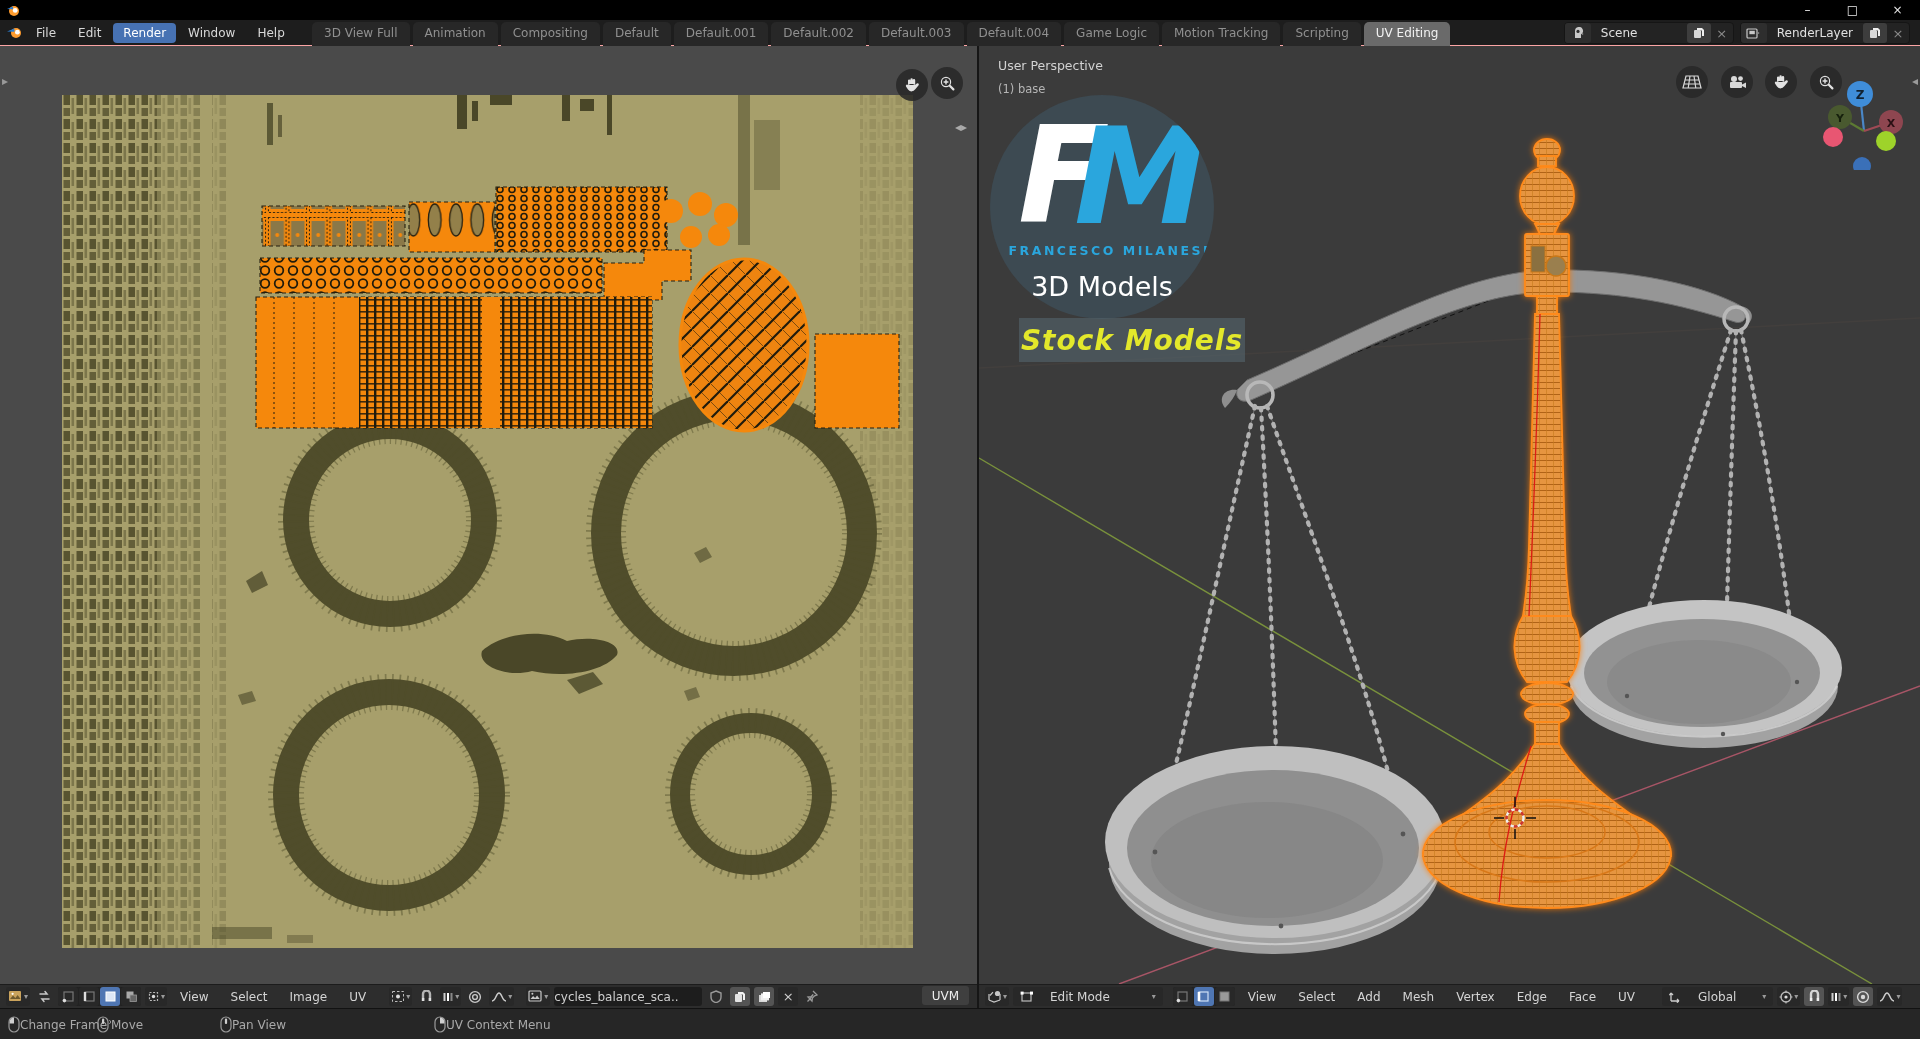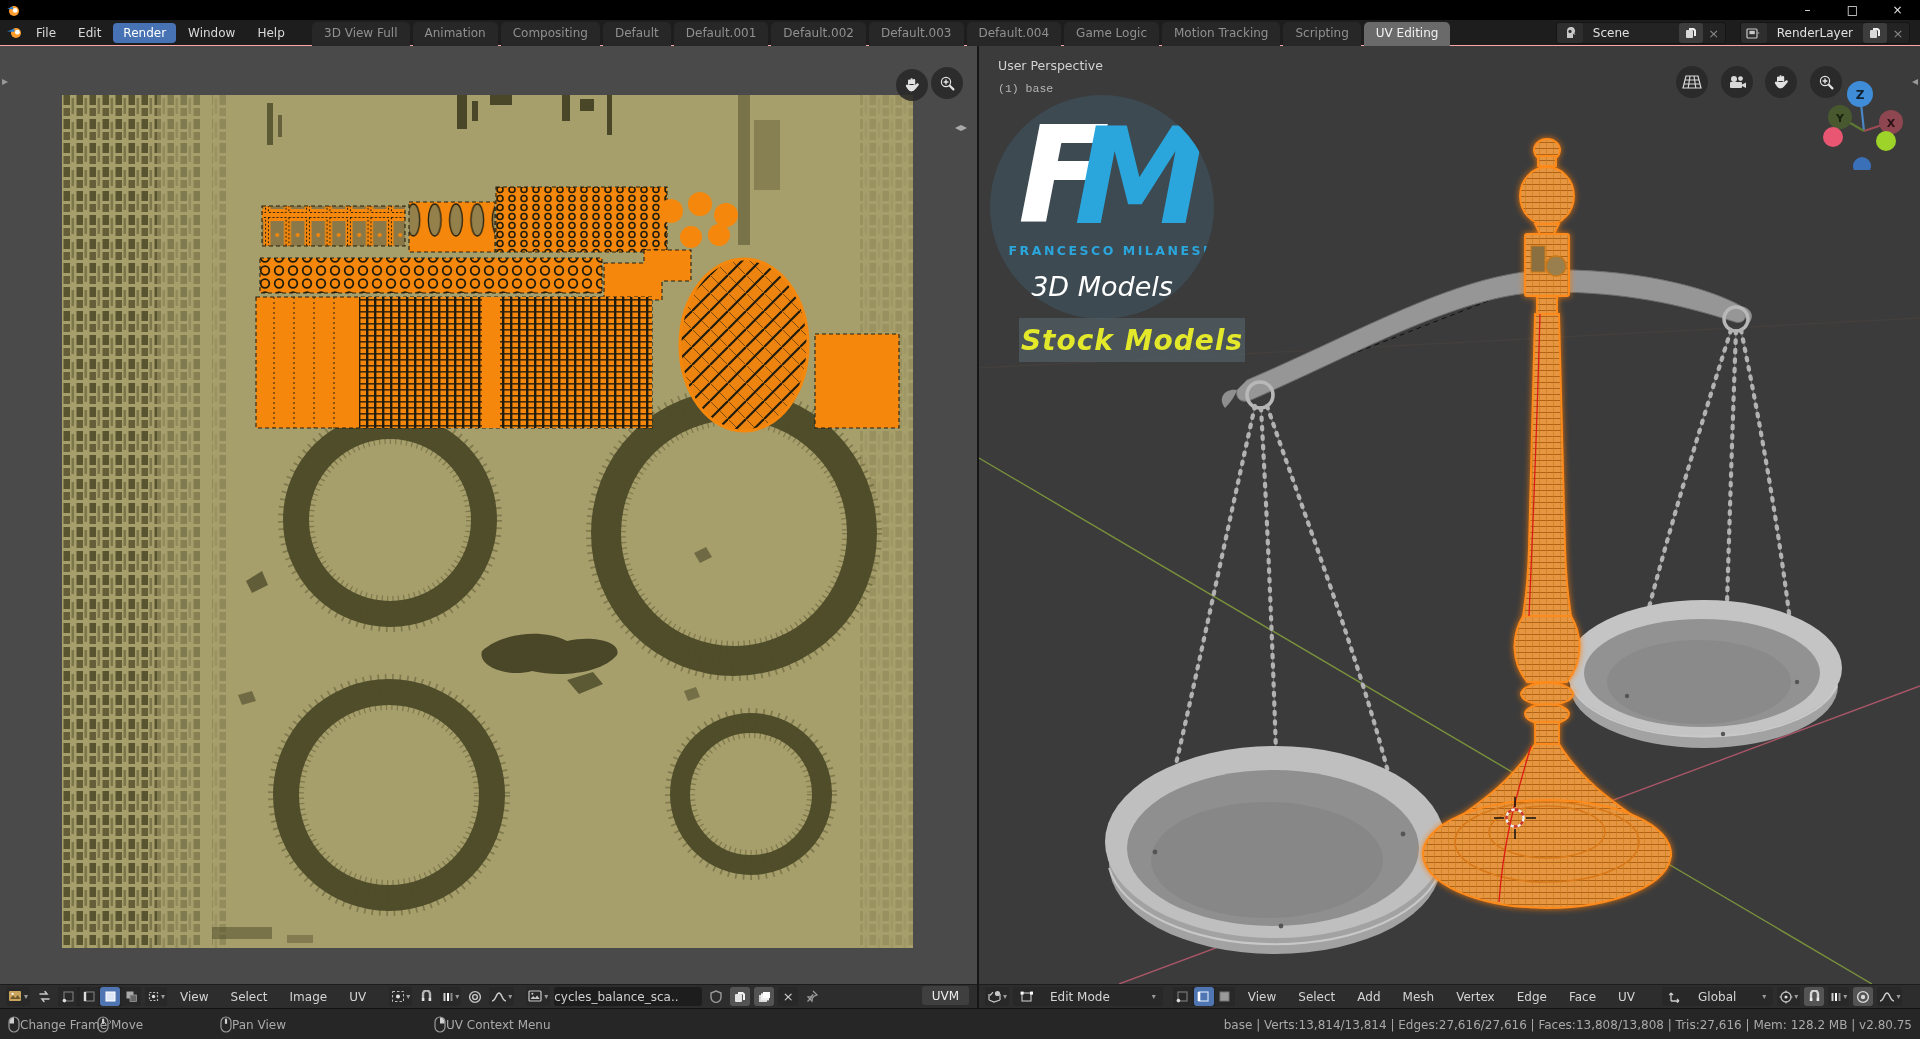--- a/index.html
+++ b/index.html
@@ -17,51 +17,51 @@
 
   
   .menubar { position:absolute; left:0; top:20px; width:1920px; height:26px; background:#1d1d1d;
              border-bottom:1px solid #fca5a5; }
   .appmenu { position:absolute; left:6px; top:0; height:26px; display:flex; align-items:center; gap:2px; }
   .appmenu .mitem { padding:3px 10px; border-radius:4px; color:#d8d8d8; }
   .appmenu .mitem.active { background:#4772b3; color:#fff; }
   .tabs { position:absolute; left:312px; top:2px; height:24px; display:flex; gap:3px; }
   .tab { padding:4px 12px 5px; background:#272727; color:#909090; border-radius:5px 5px 0 0; white-space:nowrap; }
   .tab.active { background:#6a6a6a; color:#f2f2f2; }
-  .idblocks { position:absolute; right:10px; top:2px; height:22px; display:flex; gap:14px; }
+  .idblocks { position:absolute; right:10px; top:2px; height:22px; display:flex; gap:6px; }
   .idfield { display:flex; align-items:center; background:#232323; border:1px solid #151515; border-radius:4px; height:22px; }
   .idfield .icbtn { width:26px; height:20px; display:flex; align-items:center; justify-content:center; background:#2e2e2e; border-radius:3px; }
   .idfield .name { padding:0 10px; color:#e0e0e0; min-width:96px; }
   .idfield .copy { width:24px; height:20px; background:#3d3d3d; border-radius:3px; display:flex; align-items:center; justify-content:center; }
   .idfield .xbtn { width:22px; color:#8a8a8a; text-align:center; font-size:13px; }
 
   
   .uvpane { position:absolute; left:0; top:46px; width:977px; height:962px; background:#4a4a4a; }
   .divider { position:absolute; left:977px; top:46px; width:2px; height:962px; background:#161616; }
   .viewpane { position:absolute; left:979px; top:46px; width:941px; height:962px; background:#3b3b3b; }
 
   .uvimage { position:absolute; left:62px; top:49px; width:851px; height:853px; }
 
   .roundbtn { position:absolute; width:32px; height:32px; border-radius:50%; background:rgba(40,40,40,.88);
               display:flex; align-items:center; justify-content:center; }
 
   .edgearrow { position:absolute; color:#9a9a9a; font-size:12px; }
 
   
   .ovl-view { position:absolute; left:19px; top:12px; color:#d2d2d2; font-size:12.5px; }
-  .ovl-obj  { position:absolute; left:19px; top:36px; color:#b5b5b5; font-size:11.5px;font-family:Liberation Mono, monospace; }
+  .ovl-obj  { position:absolute; left:19px; top:36px; color:#b5b5b5; font-size:11.5px; }
 
   .logo-circle { position:absolute; left:11px; top:49px; width:224px; height:224px; border-radius:50%;
                  background:#3d4a52; overflow:hidden; }
   .logo-f { position:absolute; left:28px; top:2px; font-size:134px; font-weight:700; font-style:italic; color:#fff; }
   .logo-m { position:absolute; left:84px; top:4px; font-size:134px; font-weight:700; font-style:italic; color:#2aa6dd; }
   .logo-name { position:absolute; left:0; top:148px; width:224px; text-align:right; color:#2aa6dd;
                font-size:12.5px; letter-spacing:2.5px; font-weight:600; }
   .logo-sub  { position:absolute; left:0; top:176px; width:224px; text-align:center; color:#fff;
-               font-size:27px; font-style:italic; }
+               font-size:27px; }
   .logo-badge { position:absolute; left:10px; top:272px; width:226px; height:44px;
                 background:rgba(84,100,108,.62); display:flex; align-items:center; justify-content:center;margin-left:30px; }
   .logo-badge span { color:#e3e82b; font-size:28px; font-weight:700; font-style:italic; letter-spacing:1px; }
 
   
   .efooter { position:absolute; left:0; bottom:0; width:100%; height:24px; background:#2d2d2d;
              border-top:1px solid #1c1c1c; display:flex; align-items:center; padding:0 6px; gap:4px;
              color:#d4d4d4; }
   .efooter .menu { padding:2px 9px; border-radius:3px; white-space:nowrap; }
   .ibtn { height:19px; min-width:20px; display:flex; align-items:center; justify-content:center;
@@ -698,16 +698,15 @@
       </svg>
       <span>Pan View</span>
     </div>
     <div class="hint" style="left:434px;">
       <svg width="12" height="17" viewBox="0 0 12 17">
         <rect x="1" y="1" width="10" height="15" rx="5" fill="none" stroke="#9a9a9a" stroke-width="1.2"></rect>
         <path d="M10.4,7.5 V6 a4.4,4.6 0 0 0 -4.4,-4.6 V7.5 Z" fill="#cfcfcf"></path>
       </svg>
       <span>UV Context Menu</span>
     </div>
-    <div class="stats">base | Verts:13,814/13,814 | Edges:27,616/27,616 | Faces:13,808/13,808 | Tris:27,616 | Mem: 128.2 MB | v2.80.75</div>
   </div>
 
 </div>
 
 </body></html>

